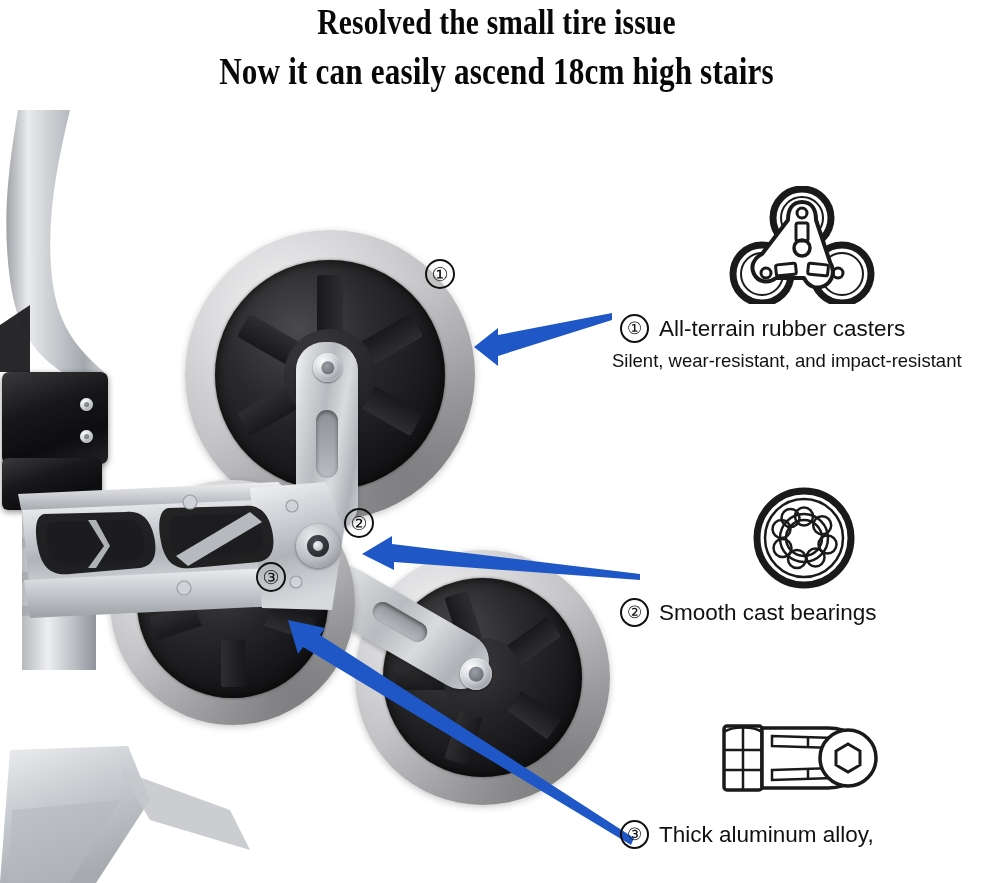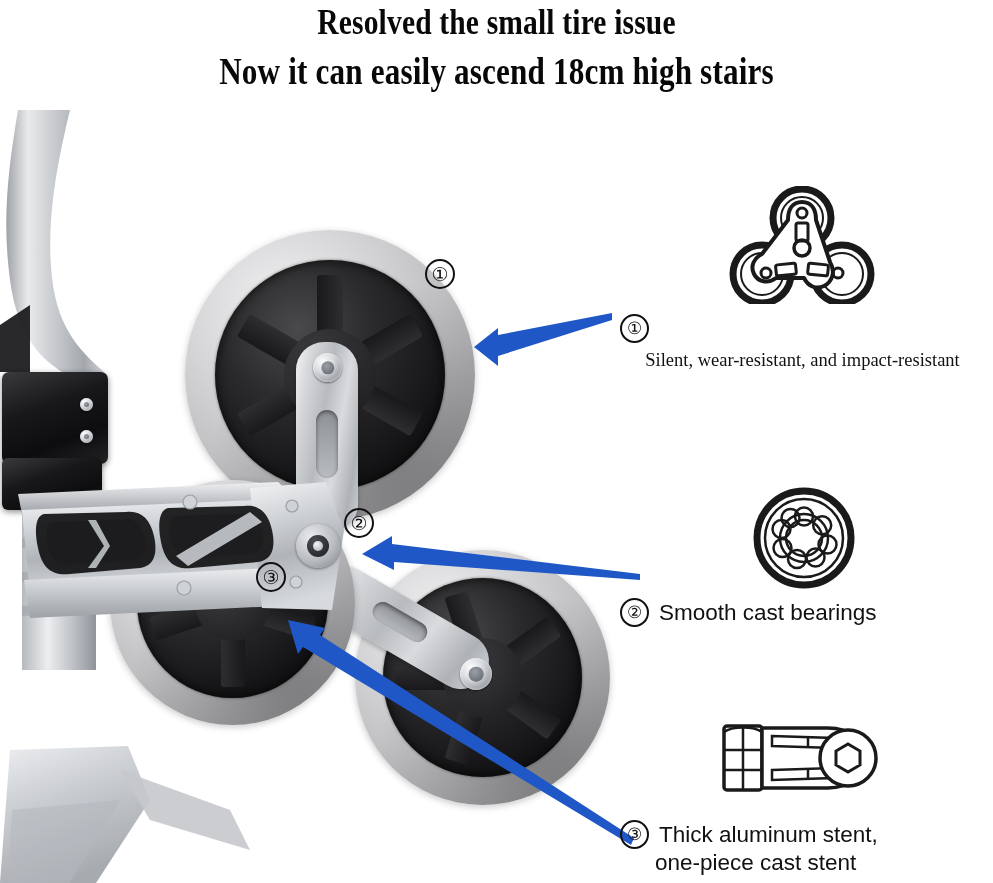--- a/index.html
+++ b/index.html
@@ -249,22 +249,23 @@
       <circle cx="40" cy="87" r="5" fill="none" stroke="#1a1a1a" stroke-width="3"></circle>
       <rect x="50" y="78" width="20" height="11" rx="2" fill="none" stroke="#1a1a1a" stroke-width="3" transform="rotate(-6 60 84)"></rect>
       <circle cx="112" cy="87" r="5" fill="none" stroke="#1a1a1a" stroke-width="3"></circle>
       <rect x="82" y="78" width="20" height="11" rx="2" fill="none" stroke="#1a1a1a" stroke-width="3" transform="rotate(6 92 84)"></rect>
     </svg>
   </div>
 
   <div class="callout" style="left:620px;top:314px;width:373px;">
     <div class="co-title">
       <span class="co-num">①</span>
-    </div>
-    <div class="co-sub" style="text-align:center;margin-left:-8px;font-family:Liberation Serif, serif;">Silent, wear-resistant, and impact-resistant</div>
+      <span>All-terrain rubber casters</span>
+    </div>
+    <div class="co-sub" style="text-align:left;margin-left:-8px;">Silent, wear-resistant, and impact-resistant</div>
   </div>
 
   <div class="iconbox" style="left:752px;top:486px;width:104px;height:104px;">
     <svg width="104" height="104" viewBox="0 0 104 104">
       <circle cx="52" cy="52" r="47" fill="none" stroke="#1a1a1a" stroke-width="7"></circle>
       <circle cx="52" cy="52" r="39" fill="none" stroke="#1a1a1a" stroke-width="2.5"></circle>
       <circle cx="52" cy="52" r="24" fill="none" stroke="#1a1a1a" stroke-width="2.5"></circle>
       <circle cx="52" cy="52" r="18" fill="none" stroke="#1a1a1a" stroke-width="2.5"></circle>
       <g fill="none" stroke="#1a1a1a" stroke-width="2.5">
         <circle cx="52" cy="30.5" r="9"></circle>
@@ -302,18 +303,17 @@
       <line x1="92" y1="60" x2="92" y2="70" stroke="#1a1a1a" stroke-width="2.5"></line>
 
       <circle cx="132" cy="50" r="28" fill="#fff" stroke="#1a1a1a" stroke-width="3.5"></circle>
       <polygon points="132,36 144,43 144,57 132,64 120,57 120,43" fill="none" stroke="#1a1a1a" stroke-width="3"></polygon>
     </svg>
   </div>
 
   <div class="callout" style="left:620px;top:820px;width:373px;">
     <div class="co-title">
       <span class="co-num">③</span>
-      <span>Thick aluminum stent,</span>
-    </div>
-    <div class="co-title2">one-piece cast stent</div>
+      <span>Thick aluminum alloy,</span>
+    </div>
   </div>
 
 </div>
 
 </body></html>

